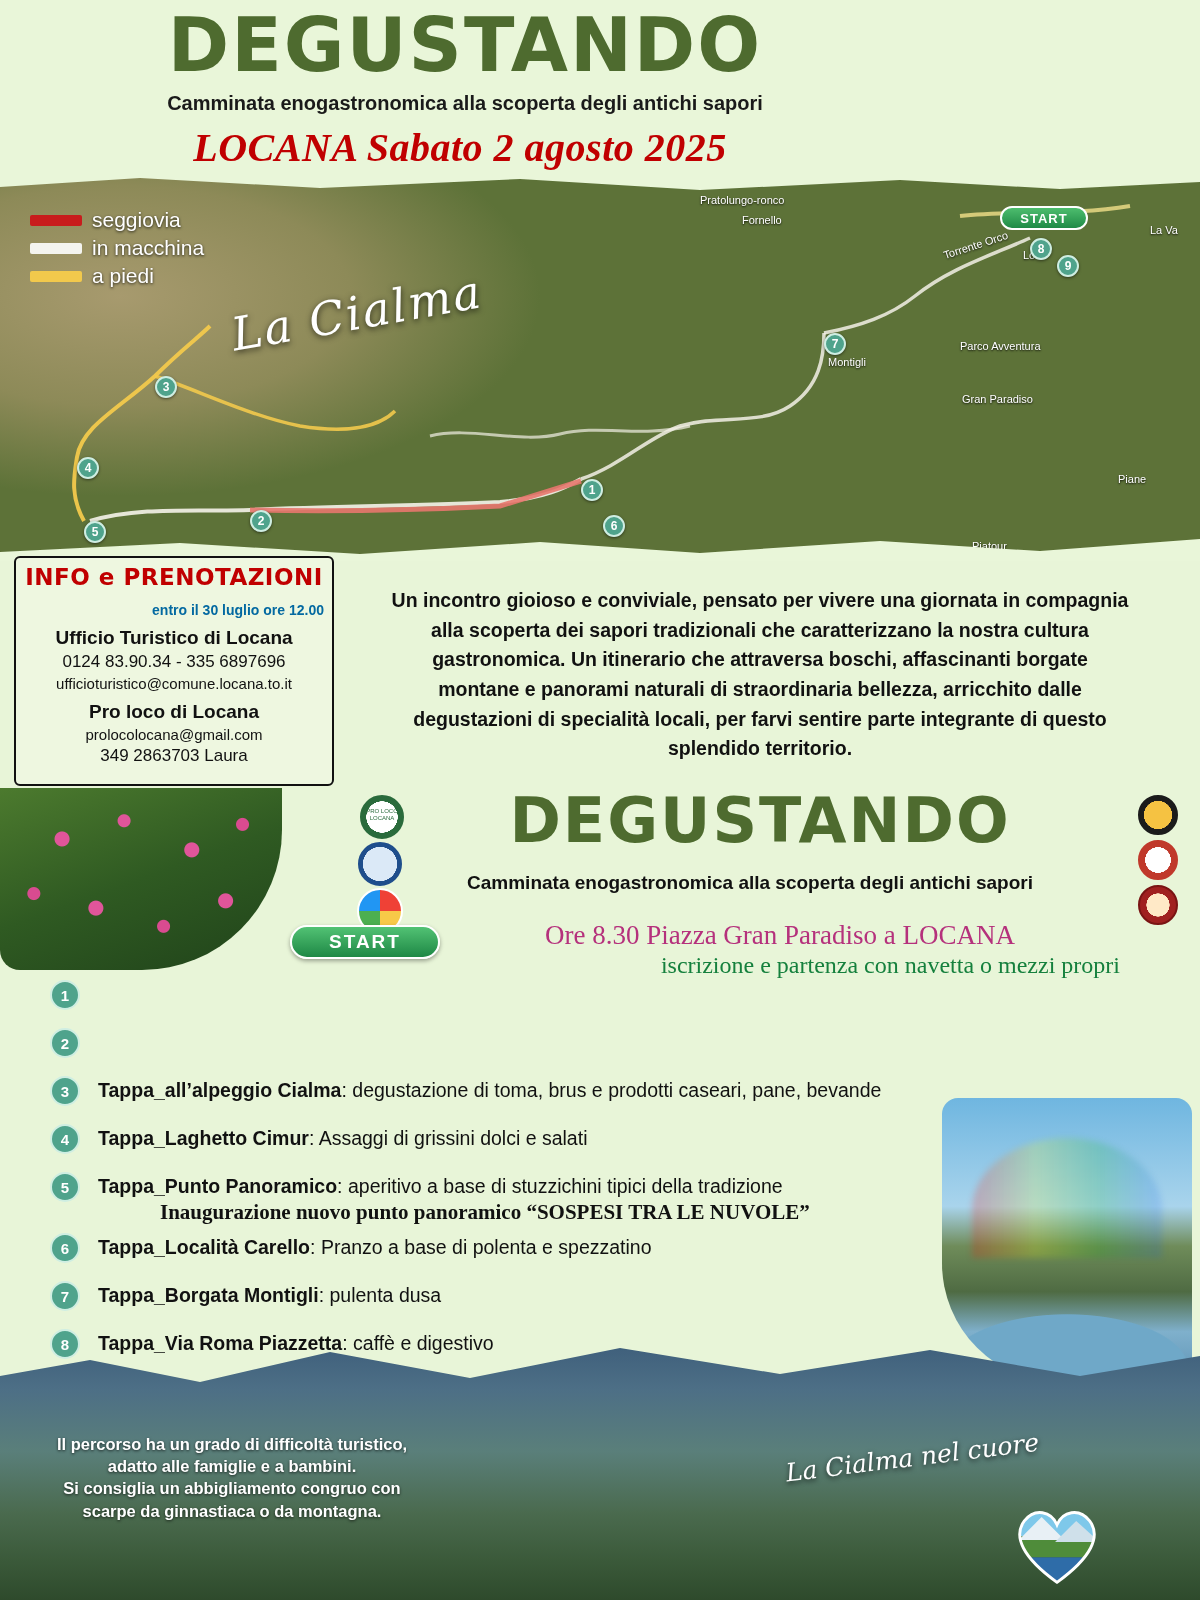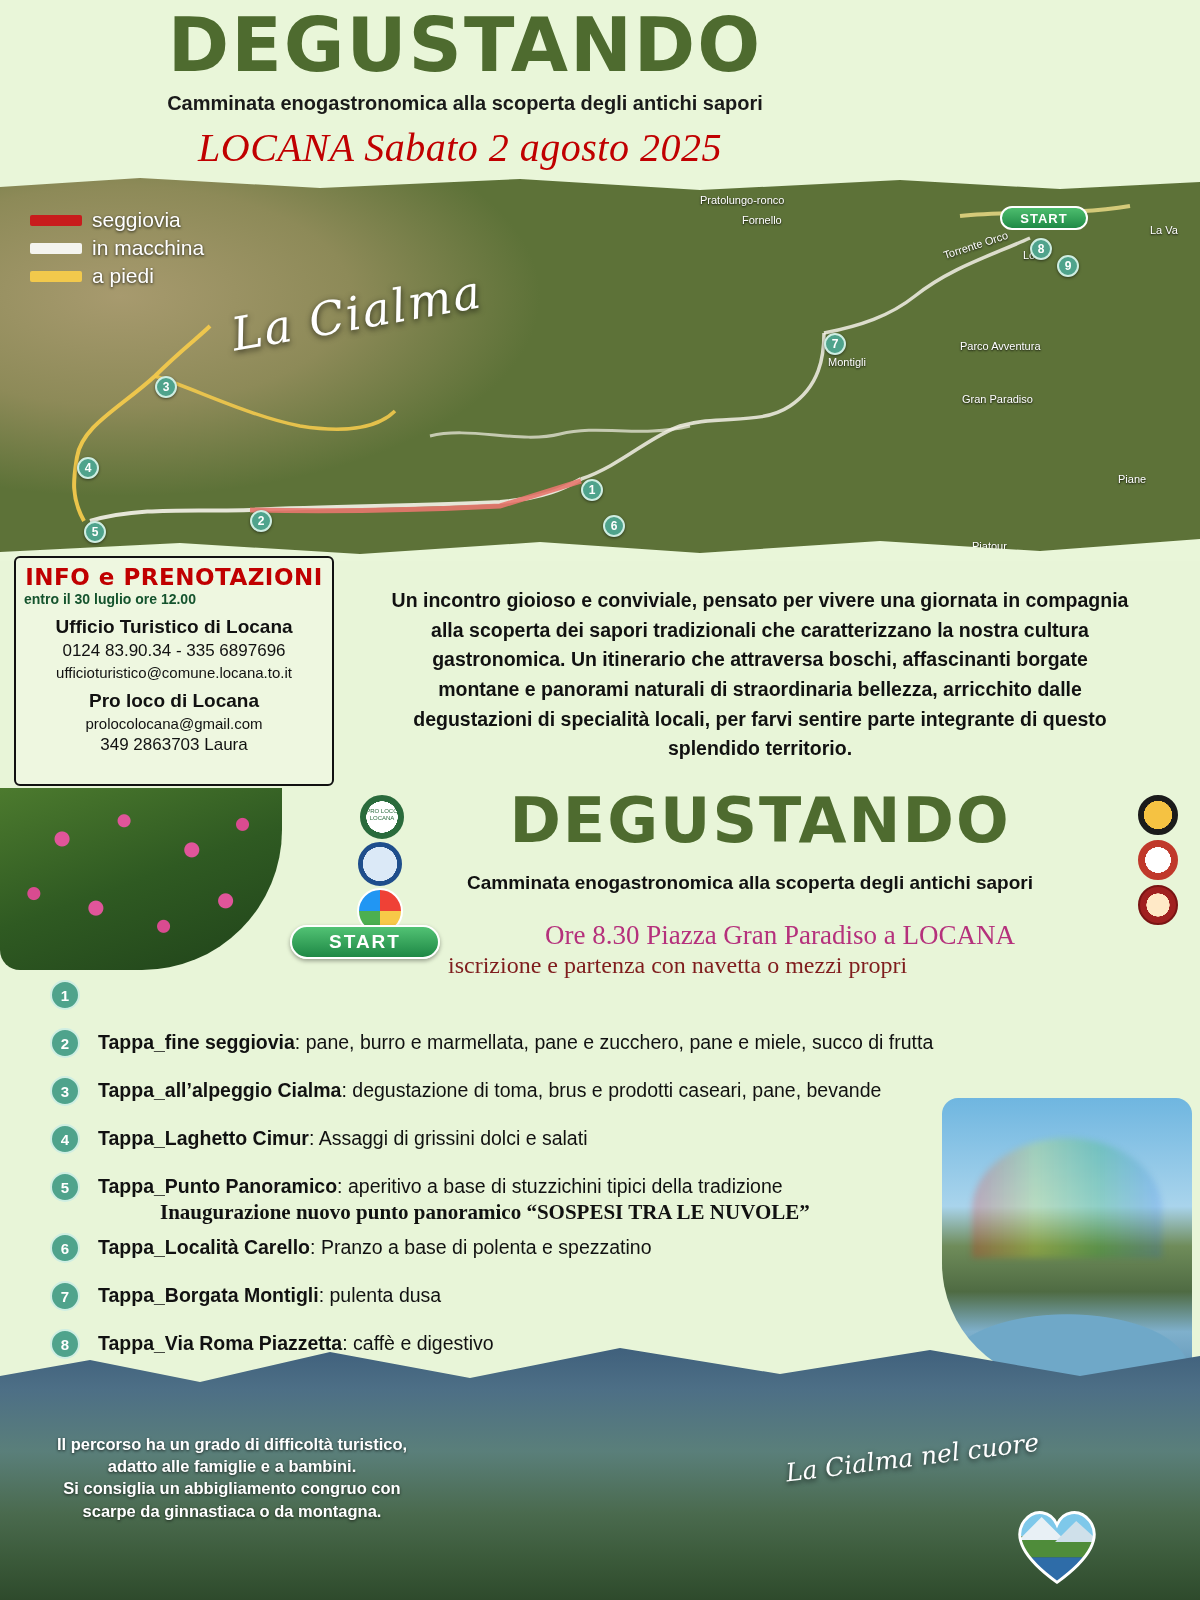--- a/index.html
+++ b/index.html
@@ -20,21 +20,21 @@
     font-size:74px; font-weight:bold; letter-spacing:2px;
     color:#4e6b2f; text-align:center; line-height:1;
   }
   .title-sub {
     position:absolute; left:60px; top:92px; width:810px; text-align:center;
     font-size:20px; font-weight:bold; color:#1a1a1a;
   }
   .title-place {
     position:absolute; left:40px; top:124px; width:840px; text-align:center;
     font-family:"Liberation Serif", serif;
-    font-size:40px; font-weight:normal; font-style:italic; color:#c00000;
+    font-size:40px; font-weight:bold; font-style:italic; color:#c00000;
     letter-spacing:0.5px;
   }
 
   
   .price-box {
     position:absolute; right:22px; top:6px; width:260px; height:160px;
     border:2px solid #111; border-radius:4px; background:#eef7e0;
     padding:4px 8px 0 8px;
   }
   .price-title {
@@ -101,21 +101,21 @@
   
   .info-box {
     position:absolute; left:14px; top:556px; width:320px; height:230px;
     border:2px solid #111; border-radius:6px; background:#eef7e0;
     padding:6px 8px;
   }
   .info-title {
     text-align:center; color:#c00000; font-weight:bold; font-size:23px;
     font-family:"DejaVu Sans", sans-serif; letter-spacing:0.5px;
   }
-  .info-deadline { text-align:left; font-size:14px; font-weight:bold; color:#14532d; margin-top:1px; }
+  .info-deadline { text-align:right; font-size:14px; font-weight:bold; color:#0369a1; margin-top:12px; }
   .info-head { text-align:center; font-size:19px; font-weight:bold; color:#111; margin-top:9px; }
   .info-line { text-align:center; font-size:17px; color:#111; margin-top:3px; }
   .info-line.small { font-size:15px; }
 
   
   .desc {
     position:absolute; left:390px; top:586px; width:740px;
     font-size:19.5px; font-weight:bold; color:#111; line-height:1.52;
     text-align:center;
   }
@@ -154,23 +154,23 @@
     border:2px solid #fff; box-shadow:0 2px 4px rgba(0,0,0,.35);
     color:#fff; font-size:19px; font-weight:bold; letter-spacing:2px;
     text-align:center; line-height:30px;
   }
   .meet-line1 {
     position:absolute; left:450px; top:920px; width:660px;
     font-family:"Liberation Serif", serif;
     font-size:27px; color:#b5317c; text-align:center;
   }
   .meet-line2 {
-    position:absolute; left:448px; top:952px; width:660px;
+    position:absolute; left:460px; top:952px; width:660px;
     font-family:"Liberation Serif", serif;
-    font-size:24px; color:#7f1d1d; text-align:left;
+    font-size:24px; color:#15803d; text-align:right;
   }
 
   
   .logo { position:absolute; border-radius:50%; }
   .logo-pl { left:360px; top:795px; width:44px; height:44px;
     background:radial-gradient(circle,#fff 55%, #2a6b3c 56%); border:2px solid #2a6b3c;
     font-size:6px; color:#2a6b3c; text-align:center; line-height:1.1; padding-top:11px; }
   .logo-comune { left:358px; top:842px; width:44px; height:44px;
     background:radial-gradient(circle,#dbe9f7 60%, #1f4e8c 61%); border:2px solid #1f4e8c; }
   .logo-pro { left:357px; top:888px; width:46px; height:46px;
@@ -338,23 +338,20 @@
   <div class="lake"></div>
 
   <div class="stages">
 
     <div class="stage-row">
       <div class="stage-num">1</div>
     </div>
 
     <div class="stage-row">
       <div class="stage-num">2</div>
-      <div class="stage-text">
-        <b>Tappa_fine seggiovia</b><span>: pane, burro e marmellata, pane e zucchero, pane e miele, succo di frutta</span>
-      </div>
     </div>
 
     <div class="stage-row">
       <div class="stage-num">3</div>
       <div class="stage-text">
         <b>Tappa_all’alpeggio Cialma</b><span>: degustazione di toma, brus e prodotti caseari, pane, bevande</span>
       </div>
     </div>
 
     <div class="stage-row">

